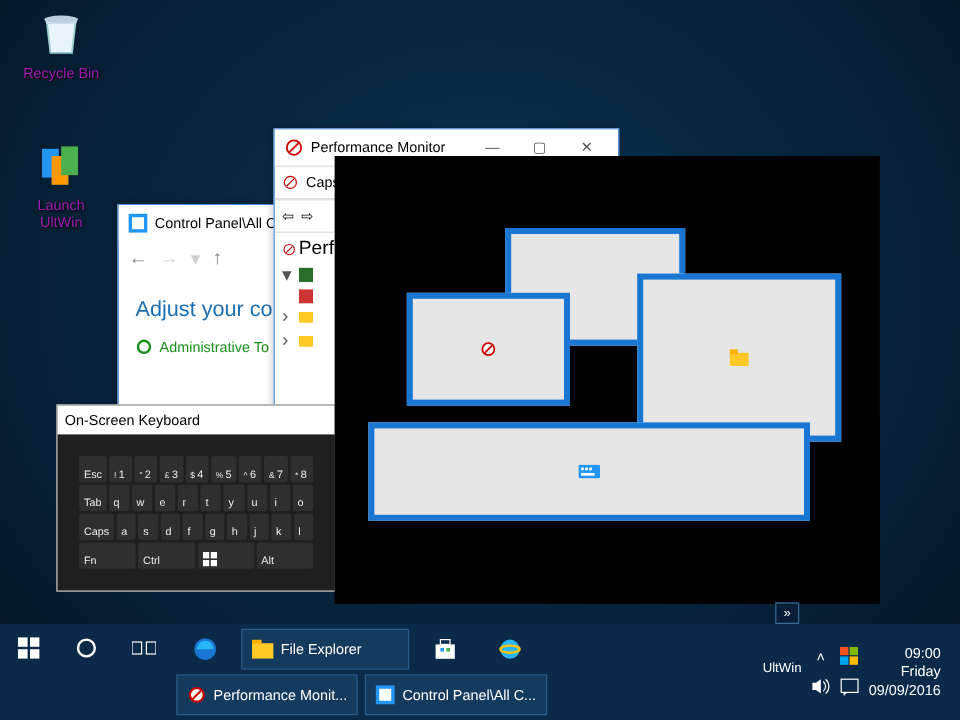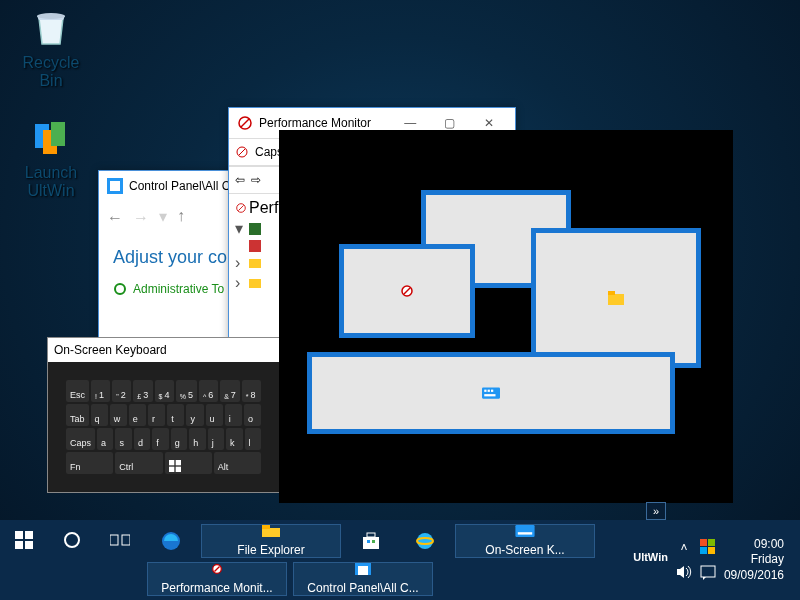--- a/index.html
+++ b/index.html
@@ -1,17 +1,17 @@
 <!DOCTYPE html>
 <html><head>
 <meta charset="utf-8">
 <style>
 * { margin:0; padding:0; box-sizing:border-box; font-family:"Segoe UI",sans-serif; }
 body { width:800px; height:600px; overflow:hidden; position:relative; background:radial-gradient(ellipse at 50% 40%, #0d3a5c 0%, #082740 40%, #041526 100%); }
-.desktop-icon { position:absolute; width:76px; text-align:center; color:#0c4a6e; font-size:16px; cursor:pointer; }
+.desktop-icon { position:absolute; width:76px; text-align:center; color:#a21caf; font-size:12px; cursor:pointer; }
 .desktop-icon .ic { width:44px; height:44px; margin:0 auto 4px; }
 .desktop-icon span { display:block; text-shadow:1px 1px 2px #000; }
 
 .win { position:absolute; background:#fff; border:1px solid #4a90d9; box-shadow:0 0 8px rgba(0,0,0,.3); }
 .win .titlebar { height:30px; background:#fff; display:flex; align-items:center; padding:0 8px; font-size:12px; color:#000; }
 .win .titlebar .ticon { width:16px; height:16px; margin-right:6px; }
 .win .titlebar .spacer { flex:1; }
 .win .titlebar .ctrls span { display:inline-block; width:36px; text-align:center; color:#555; cursor:pointer; }
 .win .toolbar { height:28px; border-top:1px solid #ddd; border-bottom:1px solid #ddd; display:flex; align-items:center; padding:0 6px; font-size:12px; gap:6px; }
 .win .nav { height:30px; display:flex; align-items:center; padding:0 8px; gap:10px; color:#888; }
@@ -30,21 +30,21 @@
 .key.w15 { flex:1.5; }
 
 .ultwin { position:absolute; left:279px; top:130px; width:454px; height:373px; background:#000; border:2px solid #000; }
 .mini { position:absolute; background:#e6e6e6; border:5px solid #1976d2; }
 
 .taskbar { position:absolute; left:0; bottom:0; width:100%; height:80px; background:#0b2a4a; display:flex; color:#fff; font-size:12px; }
 .tb-left { display:flex; align-items:center; }
 .tb-btn { width:48px; height:40px; display:flex; align-items:center; justify-content:center; cursor:pointer; }
 .tb-tasks { flex:1; display:flex; flex-direction:column; padding-top:2px; }
 .tb-row { display:flex; height:38px; }
-.task { height:34px; margin:2px 3px; padding:0 8px; display:flex; align-items:center; gap:6px; background:#143a5e; border:1px solid #2a5a8a; cursor:pointer; min-width:140px;flex-direction:column; }
+.task { height:34px; margin:2px 3px; padding:0 8px; display:flex; align-items:center; gap:6px; background:#143a5e; border:1px solid #2a5a8a; cursor:pointer; min-width:140px; }
 .task.alt { background:transparent; border:none; width:48px; min-width:48px; justify-content:center;}
 .tray { display:flex; align-items:center; padding:0 8px; gap:8px; }
 .clock { text-align:right; font-size:12px; line-height:1.3; padding-right:8px;}
 svg { display:block; }
 .ultwin-lbl { position:absolute; background:#071e36; color:#fff; font-size:11px; padding:2px 6px; border:1px solid #3a6a9a;}
 </style>
 </head>
 <body>
 
 <div class="desktop-icon" style="left:13px; top:6px;">
@@ -321,48 +321,41 @@
             <rect x="6" y="9" width="3" height="3" fill="#2196f3"></rect>
             <rect x="11" y="9" width="3" height="3" fill="#4caf50"></rect>
           </svg>
         </div>
       <div class="task alt">
           <svg width="22" height="22">
             <circle cx="11" cy="11" r="8" fill="#29b6f6"></circle>
             <ellipse cx="11" cy="11" rx="8" ry="3" fill="none" stroke="#ffc107" stroke-width="2"></ellipse>
           </svg>
         </div>
-      <div class="task">
-          <svg width="20" height="14" viewBox="0 0 16 10">
-            <rect width="16" height="10" rx="1" fill="#2196f3"></rect>
-            <rect x="2" y="6" width="12" height="2" fill="#fff"></rect>
-          </svg>
-          <span>On-Screen K...</span>
-        </div>
     </div>
     <div class="tb-row">
       <div class="task">
           <svg width="16" height="16" viewBox="0 0 14 14">
             <circle cx="7" cy="7" r="5" fill="#fff" stroke="#c00" stroke-width="1.5"></circle>
             <line x1="4" y1="10" x2="10" y2="4" stroke="#c00" stroke-width="1.5"></line>
           </svg>
           <span>Performance Monit...</span>
         </div>
       <div class="task">
           <svg width="16" height="16">
             <rect width="16" height="16" fill="#2196f3"></rect>
             <rect x="3" y="3" width="10" height="10" fill="#fff"></rect>
           </svg>
           <span>Control Panel\All C...</span>
         </div>
     </div>
   </div>
   <div class="tray">
     <div style="display:flex;flex-direction:column;align-items:center;gap:6px;">
-      <span style="font-size:11px;font-weight:bold;">UltWin</span>
+      <span style="font-size:11px;">UltWin</span>
       <span></span>
     </div>
     <div style="display:flex;flex-direction:column;gap:10px;align-items:center;">
       <span>˄</span>
       <span>
           <svg width="16" height="14">
             <path d="M1 4h3l4-3v12l-4-3H1z" fill="#fff"></path>
             <path d="M10 3a5 5 0 0 1 0 8M12 1a8 8 0 0 1 0 12" fill="none" stroke="#fff"></path>
           </svg>
         </span>

